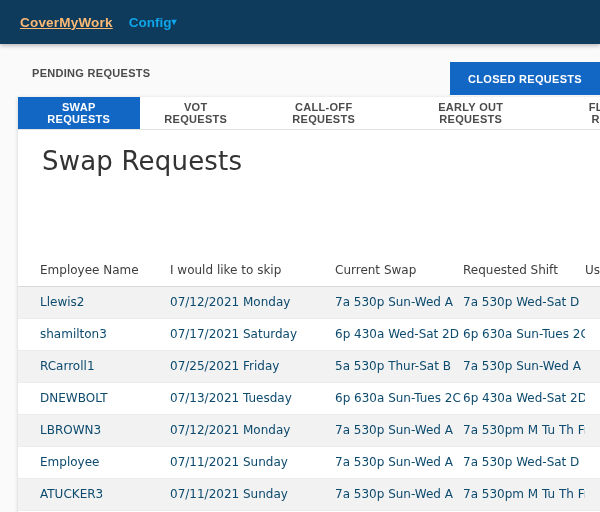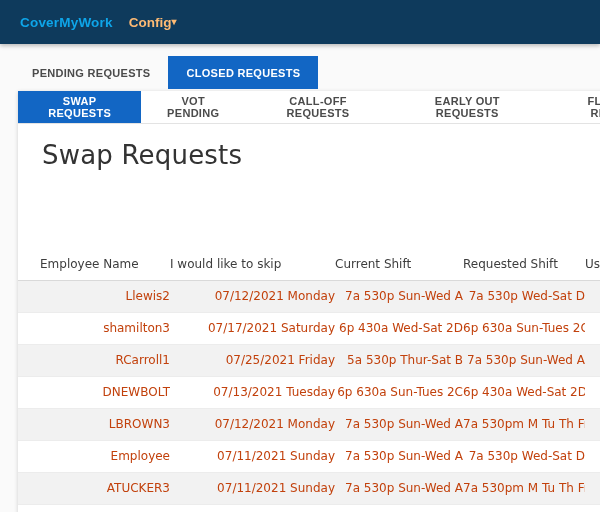--- a/index.html
+++ b/index.html
@@ -14,58 +14,60 @@
     height: 44px;
     background: #0e3a5c;
     display: flex;
     align-items: center;
     padding: 0 20px;
     box-shadow: 0 2px 4px rgba(0,0,0,.25);
     position: relative;
     z-index: 5;
   }
   .brand {
-    color: #0ea5e9;
+    color: #fdba74;
     font-size: 13.5px;
     font-weight: bold;
     letter-spacing: .2px;
+    text-decoration: underline;
   }
   .config-menu {
     background: none;
     border: none;
-    color: #fdba74;
+    color: #0ea5e9;
     font-family: inherit;
     font-size: 13.5px;
     font-weight: bold;
     margin-left: 16px;
     display: flex;
     align-items: center;
     cursor: pointer;
     justify-content: space-between;
   }
   .caret { font-size: 10px; line-height: 1; }
 
   
   .top-tabs {
     display: flex;
     margin: 12px 0 0 14px;
+    justify-content: space-between;
   }
   .tab {
     height: 33px;
     padding: 0 18px;
     border: none;
     background: transparent;
     color: #4b4b4b;
     font-family: inherit;
     font-size: 11px;
     font-weight: bold;
     letter-spacing: .3px;
     cursor: pointer;
   }
-  .tab.active { background: #1266c4; color: #ffffff; }
+  .tab.active { background: #1266c4; color: #ffffff; margin-top: 6px; }
 
   
   .card {
     margin-left: 18px;
     width: 682px;            
     margin-top: 2px;
     background: #ffffff;
     box-shadow: 0 1px 4px rgba(0,0,0,.18);
     min-height: 600px;       
   }
@@ -110,21 +112,21 @@
     vertical-align: middle;
     white-space: nowrap;
     overflow: hidden;
     font-size: 12px;
   }
   table.swap-table th {
     font-weight: normal;
     color: #3d3d3d;
     border-bottom: 1px solid #d9d9d9;
   }
-  table.swap-table td { color: #c2410c; text-align: right; }
+  table.swap-table td { color: #0c4a6e; }
   table.swap-table th:first-child, table.swap-table td:first-child { padding-left: 22px; }
   tbody tr { border-bottom: 1px solid #ececec; }
   tbody tr:nth-child(odd) { background: #f2f2f2; }
 </style>
 </head>
 <body>
 
 <nav class="navbar">
   <span class="brand">CoverMyWork</span>
   <button class="config-menu">
@@ -134,40 +136,40 @@
 </nav>
 
 <div class="top-tabs" id="top-tabs">
     <button class="tab">PENDING REQUESTS</button>
     <button class="tab active">CLOSED REQUESTS</button>
   </div>
 
 <div class="card">
   <div class="sub-tabs" id="sub-tabs">
       <button class="subtab active">SWAP REQUESTS</button>
-      <button class="subtab">VOT PENDING</button>
+      <button class="subtab">VOT REQUESTS</button>
       <button class="subtab">CALL-OFF REQUESTS</button>
       <button class="subtab">EARLY OUT REQUESTS</button>
       <button class="subtab">FLEX WORK REQUESTS</button>
     </div>
   <h1 class="page-title">Swap Requests</h1>
 
   <table class="swap-table">
     <colgroup>
       <col style="width:152px">
         <col style="width:165px">
         <col style="width:128px">
         <col style="width:122px">
         <col style="width:115px">
     </colgroup>
     <thead>
       <tr id="header-row">
           <th>Employee Name</th>
           <th>I would like to skip</th>
-          <th>Current Shift</th>
+          <th>Current Swap</th>
           <th>Requested Shift</th>
           <th>Us</th>
         </tr>
     </thead>
     <tbody id="table-body">
         <tr>
           <td>Llewis2</td>
           <td>07/12/2021 Monday</td>
           <td>7a 530p Sun-Wed A</td>
           <td>7a 530p Wed-Sat D</td>

